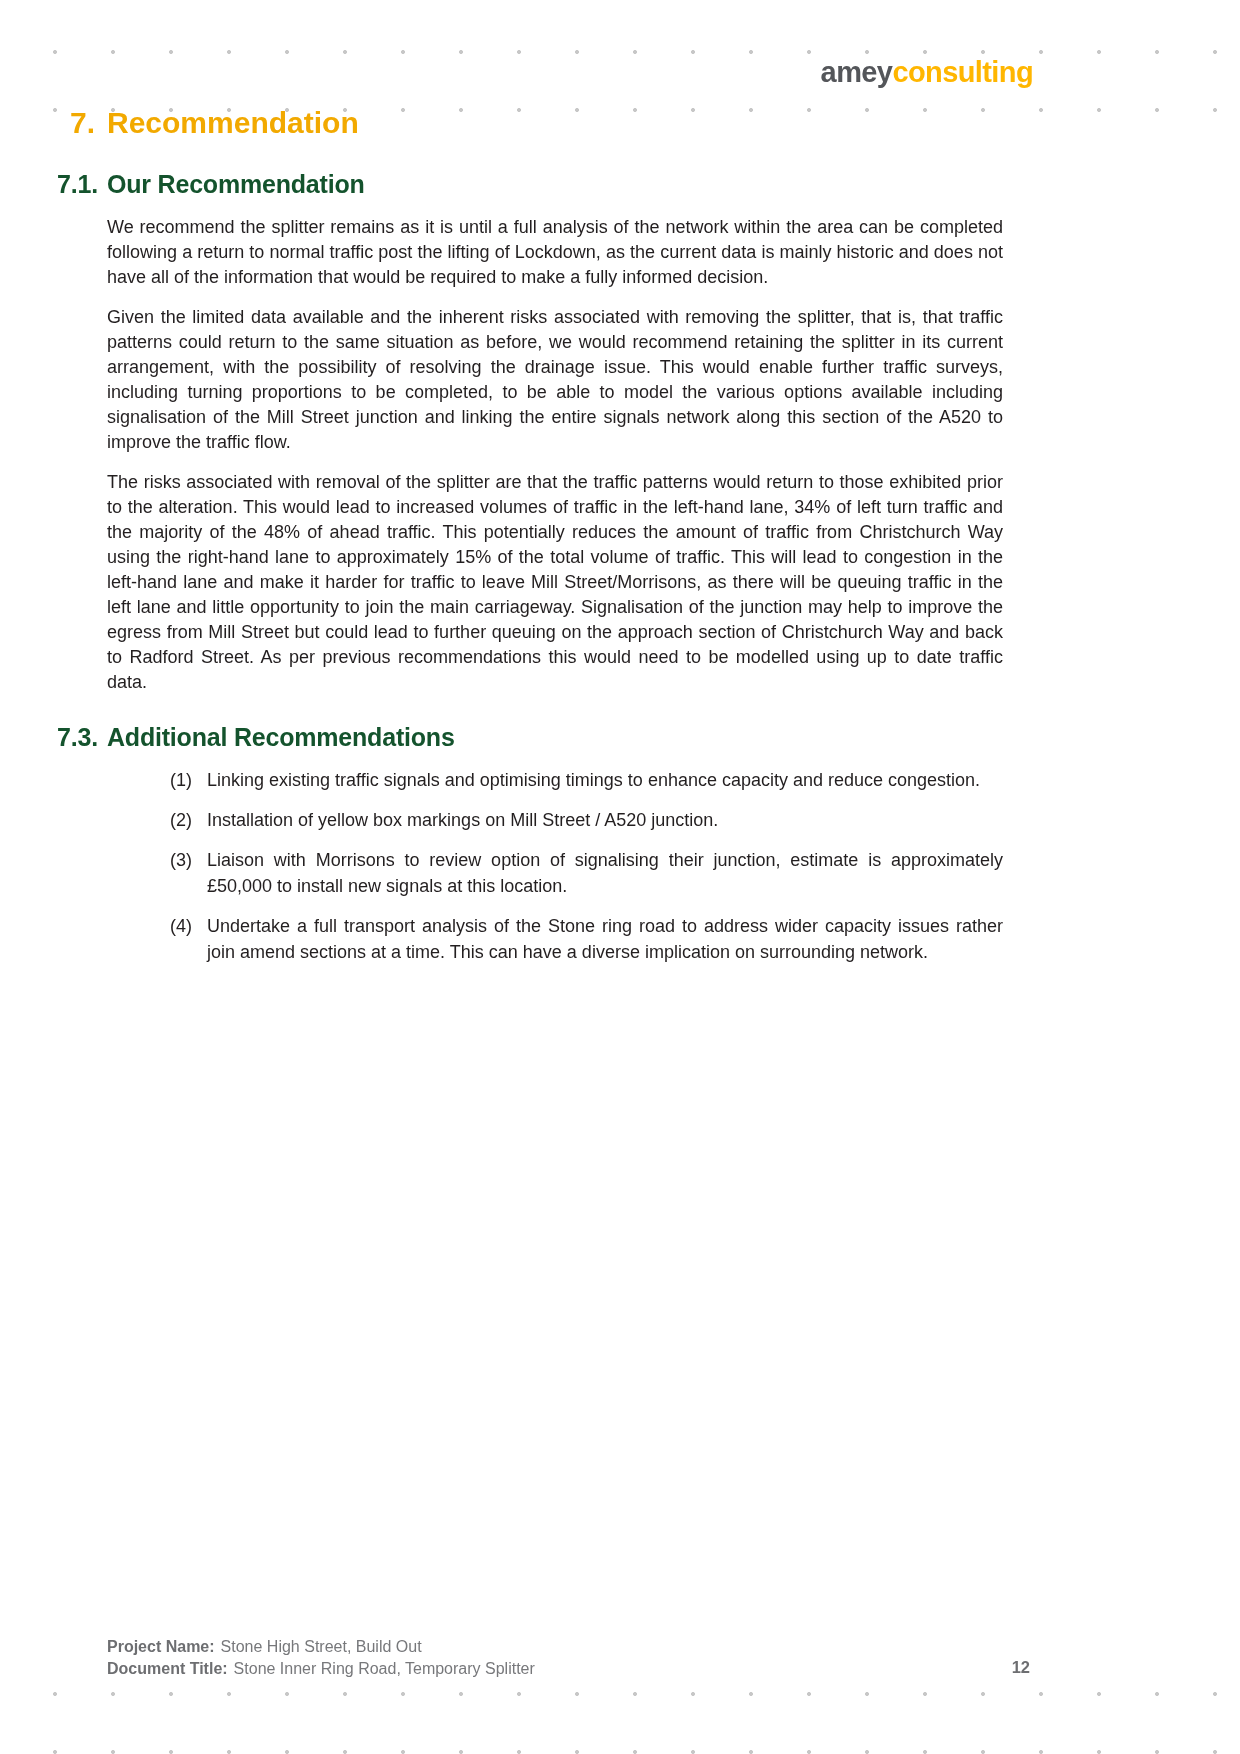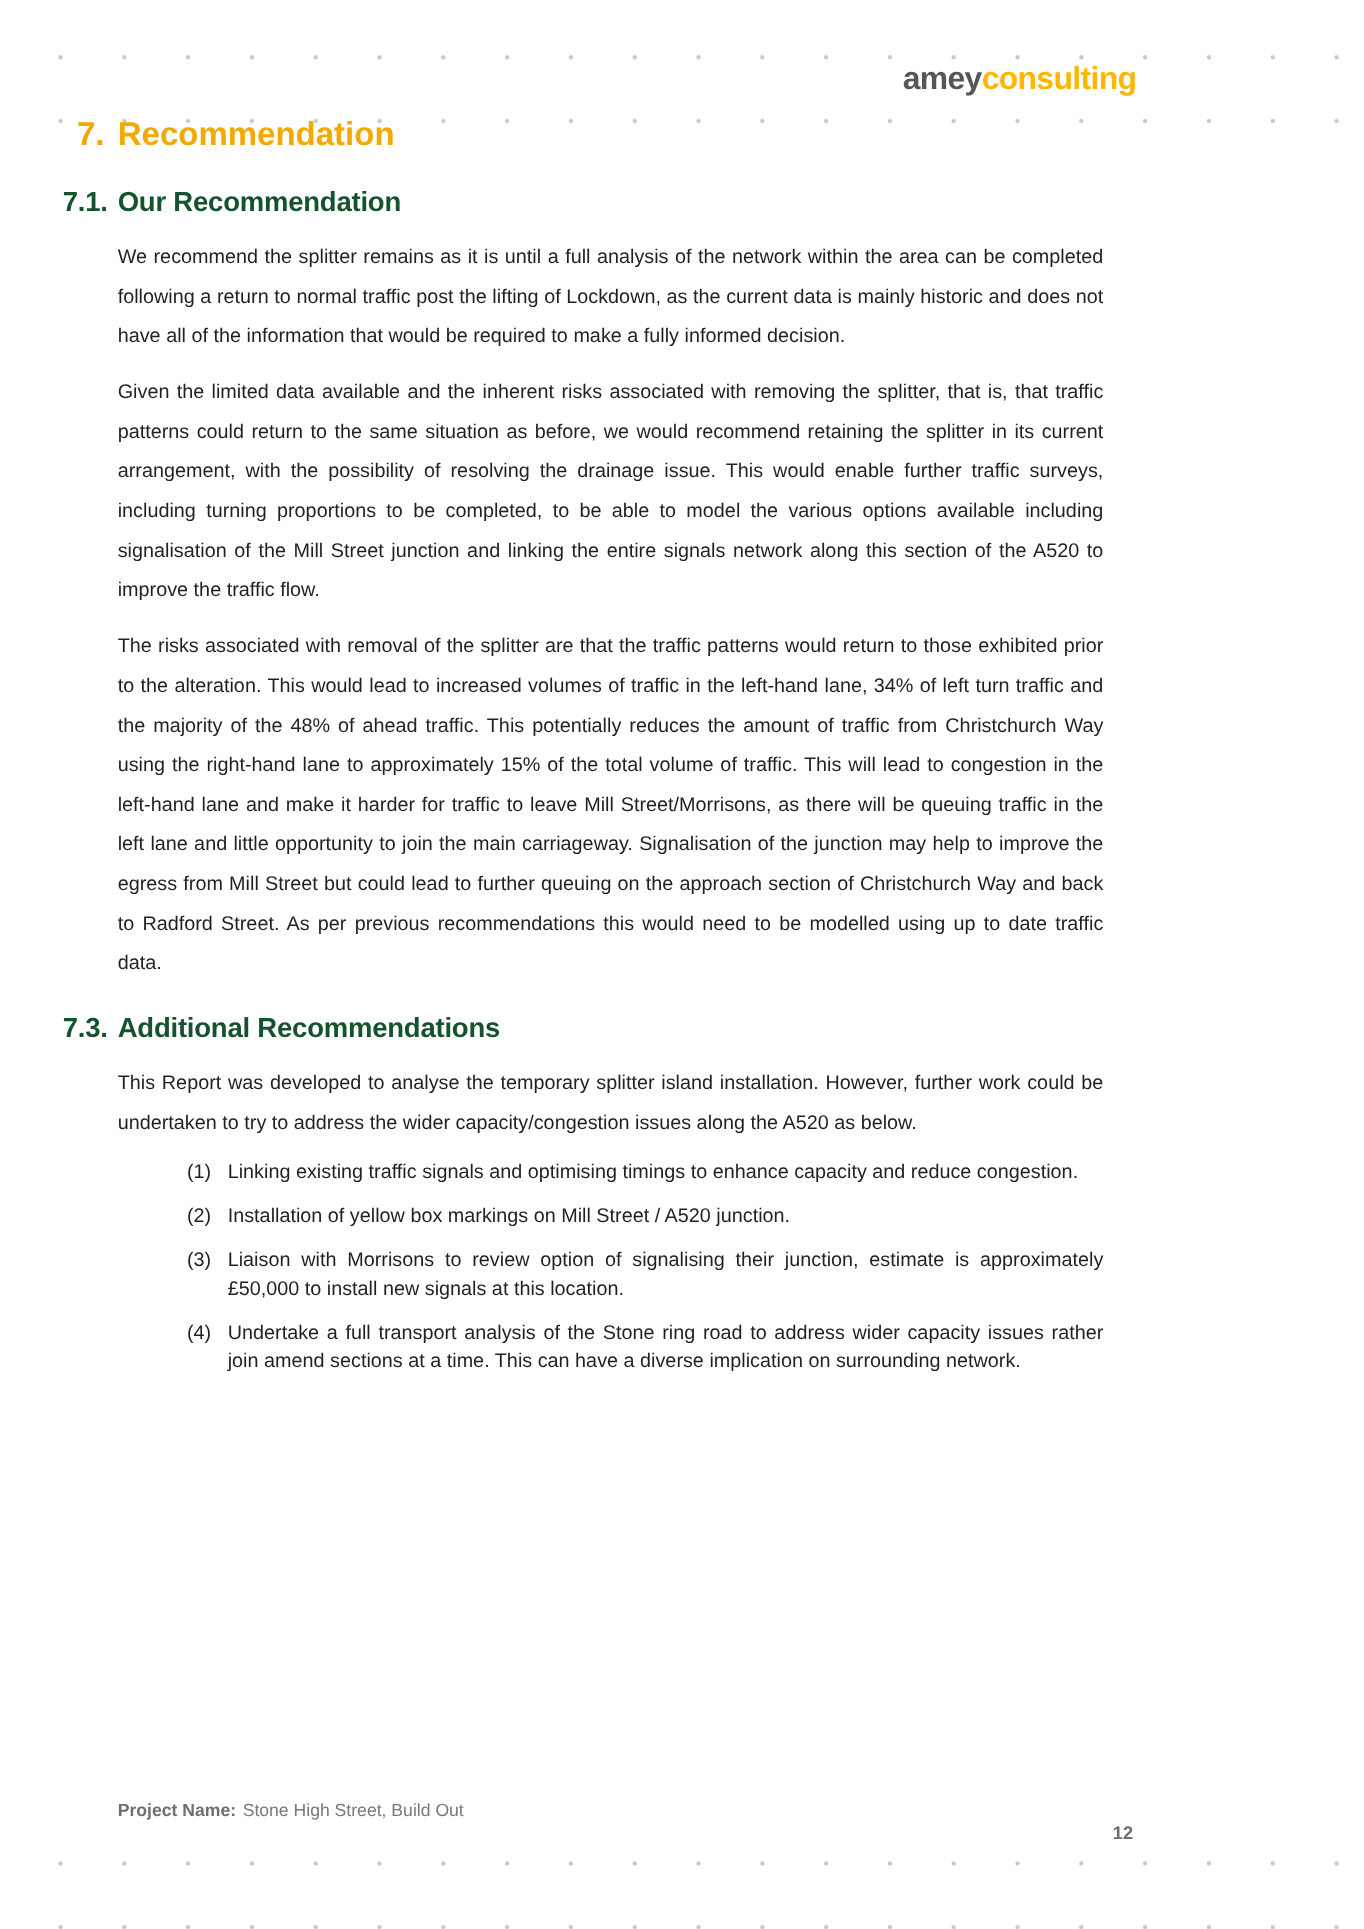--- a/index.html
+++ b/index.html
@@ -59,21 +59,21 @@
     font-weight: 700;
     color: #14532d;
     letter-spacing: -0.2px;
   }
   .h2-num { display: inline-block; width: 50px; }
 
   p.body {
     margin: 15px 0 0 107px;
     width: 896px;
     font-size: 18px;
-    line-height: 36px;
+    line-height: 25px;
     text-align: justify;
     color: #231f20;
   }
 
   .rec-list { margin: 8px 0 0 170px; width: 833px; }
   .rec-item {
     position: relative;
     padding-left: 37px;
     margin-top: 14px;
     font-size: 18px;
@@ -124,21 +124,20 @@
       <p class="body">We recommend the splitter remains as it is until a full analysis of the network within the area can be completed following a return to normal traffic post the lifting of Lockdown, as the current data is mainly historic and does not have all of the information that would be required to make a fully informed decision.</p>
       <p class="body">Given the limited data available and the inherent risks associated with removing the splitter, that is, that traffic patterns could return to the same situation as before, we would recommend retaining the splitter in its current arrangement, with the possibility of resolving the drainage issue. This would enable further traffic surveys, including turning proportions to be completed, to be able to model the various options available including signalisation of the Mill Street junction and linking the entire signals network along this section of the A520 to improve the traffic flow.</p>
     </section>
 
     <section>
       <p class="body">The risks associated with removal of the splitter are that the traffic patterns would return to those exhibited prior to the alteration. This would lead to increased volumes of traffic in the left-hand lane, 34% of left turn traffic and the majority of the 48% of ahead traffic. This potentially reduces the amount of traffic from Christchurch Way using the right-hand lane to approximately 15% of the total volume of traffic. This will lead to congestion in the left-hand lane and make it harder for traffic to leave Mill Street/Morrisons, as there will be queuing traffic in the left lane and little opportunity to join the main carriageway. Signalisation of the junction may help to improve the egress from Mill Street but could lead to further queuing on the approach section of Christchurch Way and back to Radford Street.  As per previous recommendations this would need to be modelled using up to date traffic data.</p>
     </section>
 
     <section>
       <h2><span class="h2-num">7.3.</span><span>Additional Recommendations</span></h2>
-      <p class="body">This Report was developed to analyse the temporary splitter island installation. However, further work could be undertaken to try to address the wider capacity/congestion issues along the A520 as below.</p>
 
       <div class="rec-list">
         <div class="rec-item">
           <span class="rec-num">(1)</span><span>Linking existing traffic signals and optimising timings to enhance capacity and reduce congestion.</span>
         </div>
         <div class="rec-item">
           <span class="rec-num">(2)</span><span>Installation of yellow box markings on Mill Street / A520 junction.</span>
         </div>
         <div class="rec-item">
           <span class="rec-num">(3)</span><span>Liaison with Morrisons to review option of signalising their junction, estimate is approximately £50,000 to install new signals at this location.</span>
@@ -148,16 +147,19 @@
         </div>
       </div>
     </section>
 
   </div>
 
   <div class="footer">
     <div class="footer-line">
       <span class="f-label">Project Name:</span><span class="f-value">Stone High Street, Build Out</span>
     </div>
+    <div class="footer-line">
+      <span class="f-label">Document Title:</span><span class="f-value">Stone Inner Ring Road, Temporary Splitter</span>
+    </div>
   </div>
   <div class="page-number">12</div>
 
 </div>
 
 </body></html>

